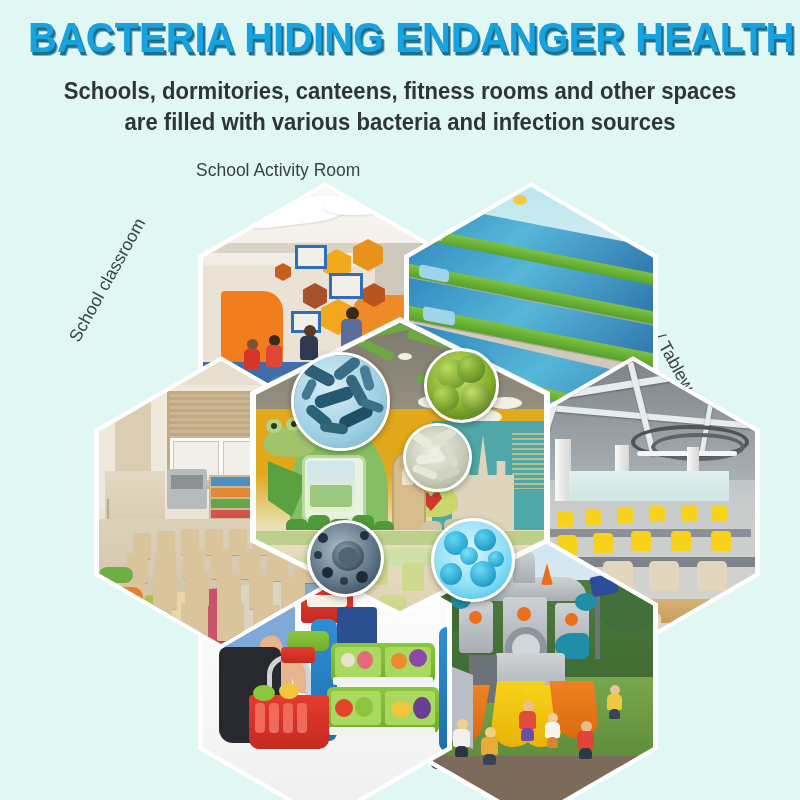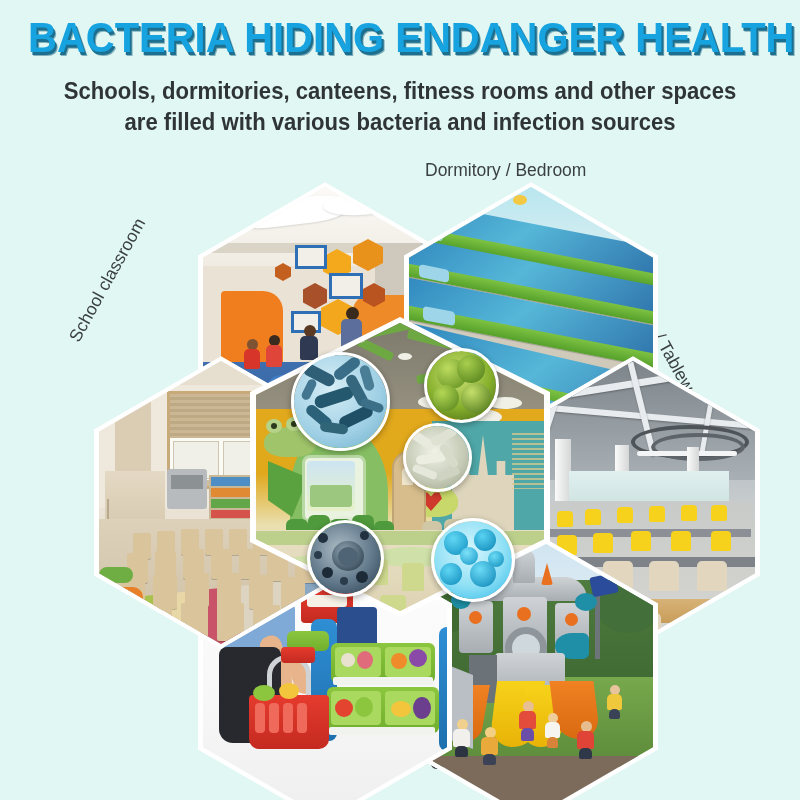--- a/index.html
+++ b/index.html
@@ -184,21 +184,21 @@
 <body>
 
 <div id="stage">
 
   <div class="headline">BACTERIA HIDING ENDANGER HEALTH</div>
   <div class="subline">
     <span class="l1">Schools, dormitories, canteens, fitness rooms and other spaces</span>
     <span class="l2">are filled with various bacteria and infection sources</span>
   </div>
 
-  <div class="lbl lbl-dorm">Dormitory / Bedroom</div>
+  <div class="lbl lbl-activity">School Activity Room</div>
   <div class="lbl lbl-classroom">School classroom</div>
   <div class="lbl lbl-canteen">Canteen / Tableware</div>
   <div class="lbl lbl-toys">kids toys</div>
   <div class="lbl lbl-casino">Children's casino</div>
 
   <div class="hex" id="t-activity" style="left:198px;top:182px;width:254px;height:293px;">
     <div class="frame"></div>
     <div class="art">
       <div class="scene">
         <div class="p ar-bg"></div>

